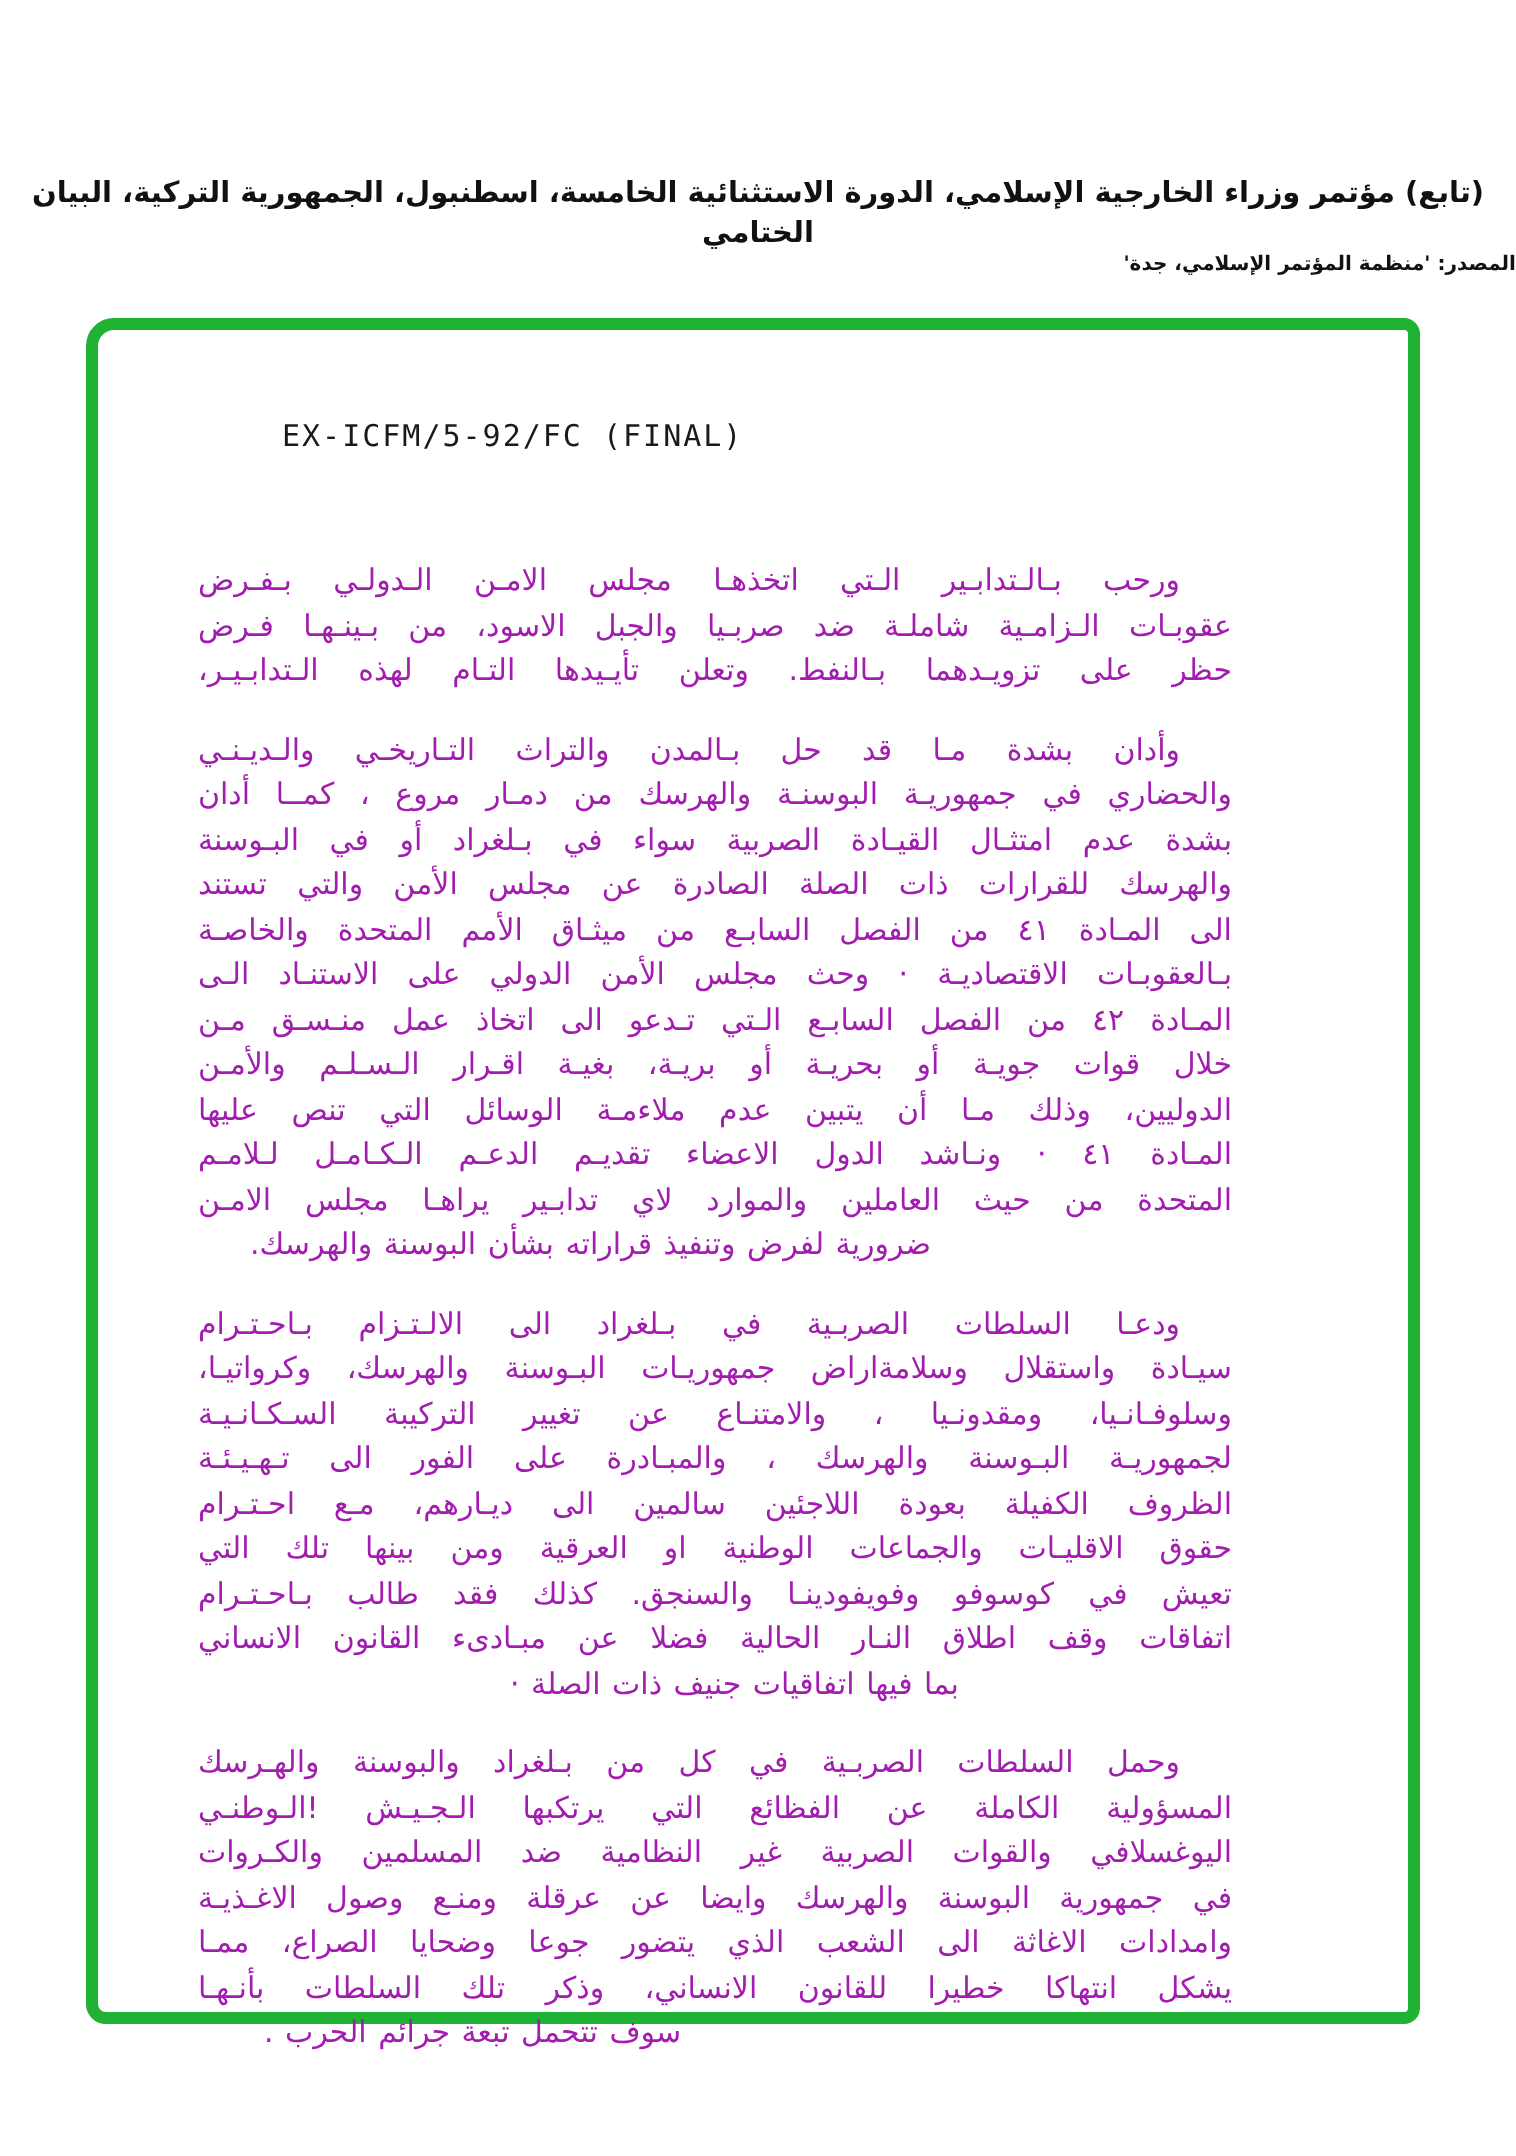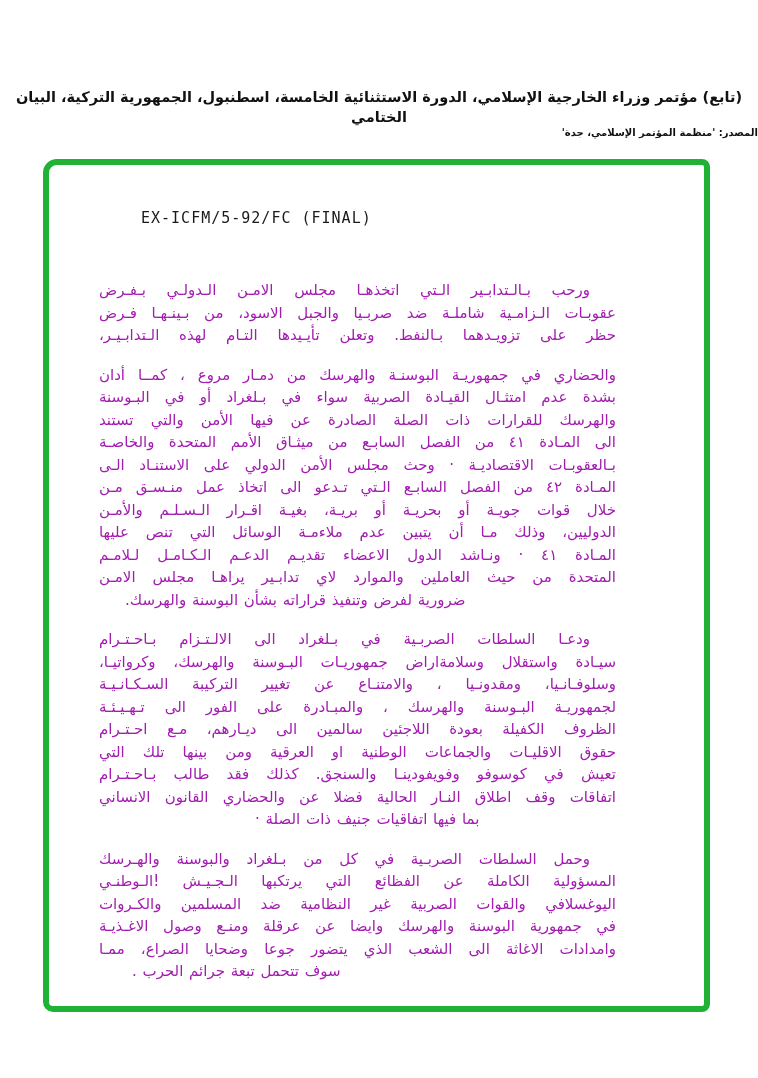--- a/index.html
+++ b/index.html
@@ -88,48 +88,50 @@
 
   <div class="frame" style="border-color: rgb(31, 178, 52);">
     <div class="ref">EX-ICFM/5-92/FC (FINAL)</div>
     <div class="textcol" id="paragraphs">
         <div class="para para-1">
           <div class="line line-first">ورحب بـالـتدابـير الـتي اتخذهـا مجلس الامـن الـدولـي بـفـرض</div>
           <div class="line">عقوبـات الـزامـية شاملـة ضد صربـيا والجبل الاسود، من بـينـهـا فـرض</div>
           <div class="line">حظر على تزويـدهما بـالنفط. وتعلن تأيـيدها التـام لهذه الـتدابـيـر،</div>
         </div>
         <div class="para para-2">
+          <div class="line line-first">وأدان بشدة مـا قد حل بـالمدن والتراث التـاريخـي والـديـنـي</div>
           <div class="line">والحضاري في جمهوريـة البوسنـة والهرسك من دمـار مروع ، كمــا أدان</div>
           <div class="line">بشدة عدم امتثـال القيـادة الصربية سواء في بـلغراد أو في البـوسنة</div>
-          <div class="line">والهرسك للقرارات ذات الصلة الصادرة عن فيها الأمن والتي تستند</div>
+          <div class="line">والهرسك للقرارات ذات الصلة الصادرة عن مجلس الأمن والتي تستند</div>
           <div class="line">الى المـادة ٤١ من الفصل السابـع من ميثـاق الأمم المتحدة والخاصـة</div>
           <div class="line">بـالعقوبـات الاقتصاديـة · وحث مجلس الأمن الدولي على الاستنـاد الـى</div>
           <div class="line">المـادة ٤٢ من الفصل السابـع الـتي تـدعو الى اتخاذ عمل منـسـق مـن</div>
           <div class="line">خلال قوات جويـة أو بحريـة أو بريـة، بغيـة اقـرار الـسـلـم والأمـن</div>
           <div class="line">الدوليين، وذلك مـا أن يتبين عدم ملاءمـة الوسائل التي تنص عليها</div>
           <div class="line">المـادة ٤١ · ونـاشد الدول الاعضاء تقديـم الدعـم الـكـامـل لـلامـم</div>
           <div class="line">المتحدة من حيث العاملين والموارد لاي تدابـير يراهـا مجلس الامـن</div>
           <div class="line line-last">ضرورية لفرض وتنفيذ قراراته بشأن البوسنة والهرسك.</div>
         </div>
         <div class="para para-3">
           <div class="line line-first">ودعـا السلطات الصربـية في بـلغراد الى الالـتـزام بـاحـتـرام</div>
           <div class="line">سيـادة واستقلال وسلامةاراض جمهوريـات البـوسنة والهرسك، وكرواتيـا،</div>
           <div class="line">وسلوفـانـيا، ومقدونـيا ، والامتنـاع عن تغيير التركيبة السـكـانـيـة</div>
           <div class="line">لجمهوريـة البـوسنة والهرسك ، والمبـادرة على الفور الى تـهـيـئـة</div>
           <div class="line">الظروف الكفيلة بعودة اللاجئين سالمين الى ديـارهم، مـع احـتـرام</div>
           <div class="line">حقوق الاقليـات والجماعات الوطنية او العرقية ومن بينها تلك التي</div>
           <div class="line">تعيش في كوسوفو وفويفودينـا والسنجق. كذلك فقد طالب بـاحـتـرام</div>
-          <div class="line">اتفاقات وقف اطلاق النـار الحالية فضلا عن والحضاري القانون الانساني</div>
+          <div class="line">اتفاقات وقف اطلاق النـار الحالية فضلا عن مبـادىء القانون الانساني</div>
           <div class="line line-last">بما فيها اتفاقيات جنيف ذات الصلة ·</div>
         </div>
         <div class="para para-4">
           <div class="line line-first">وحمل السلطات الصربـية في كل من بـلغراد والبوسنة والهـرسك</div>
           <div class="line">المسؤولية الكاملة عن الفظائع التي يرتكبها الـجـيـش !الـوطنـي</div>
           <div class="line">اليوغسلافي والقوات الصربية غير النظامية ضد المسلمين والكـروات</div>
           <div class="line">في جمهورية البوسنة والهرسك وايضا عن عرقلة ومنـع وصول الاغـذيـة</div>
           <div class="line">وامدادات الاغاثة الى الشعب الذي يتضور جوعا وضحايا الصراع، ممـا</div>
+          <div class="line">يشكل انتهاكا خطيرا للقانون الانساني، وذكر تلك السلطات بأنـهـا</div>
           <div class="line line-last">سوف تتحمل تبعة جرائم الحرب .</div>
         </div>
       </div>
   </div>
 
   <div class="pagenum">٧</div>
 </div>
 
 </body></html>

